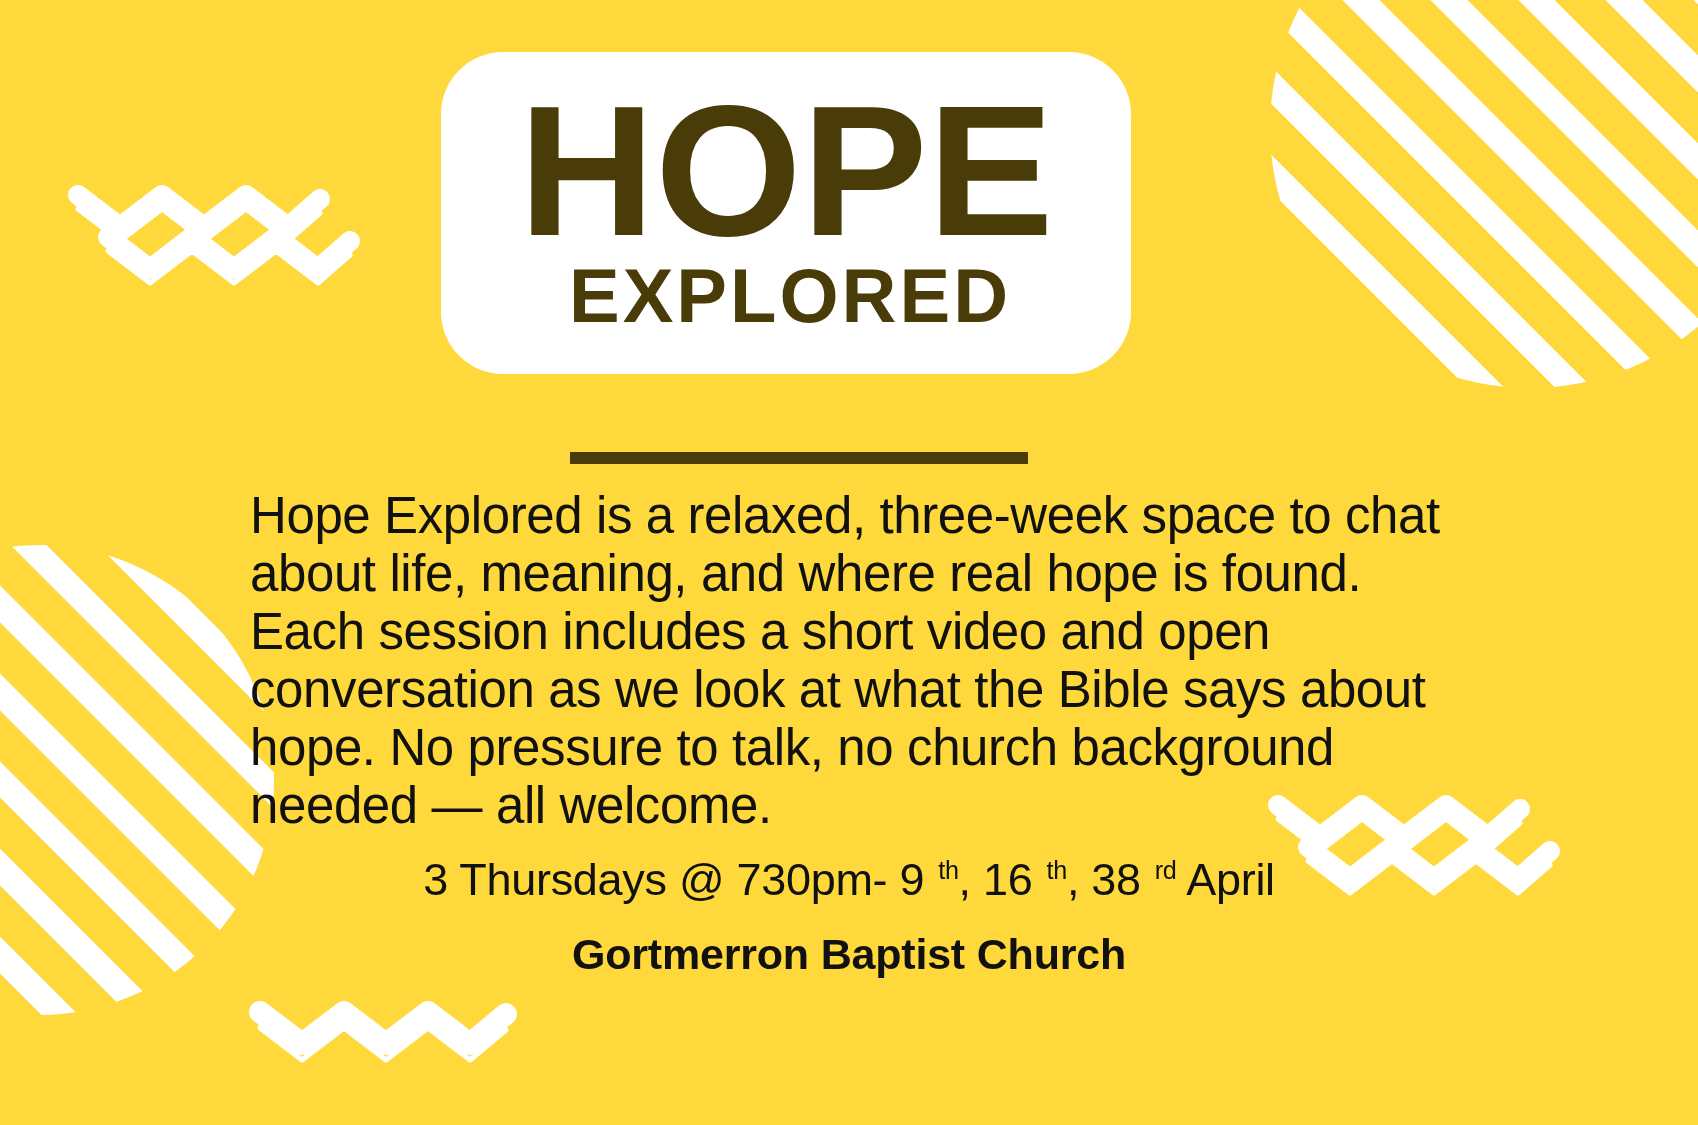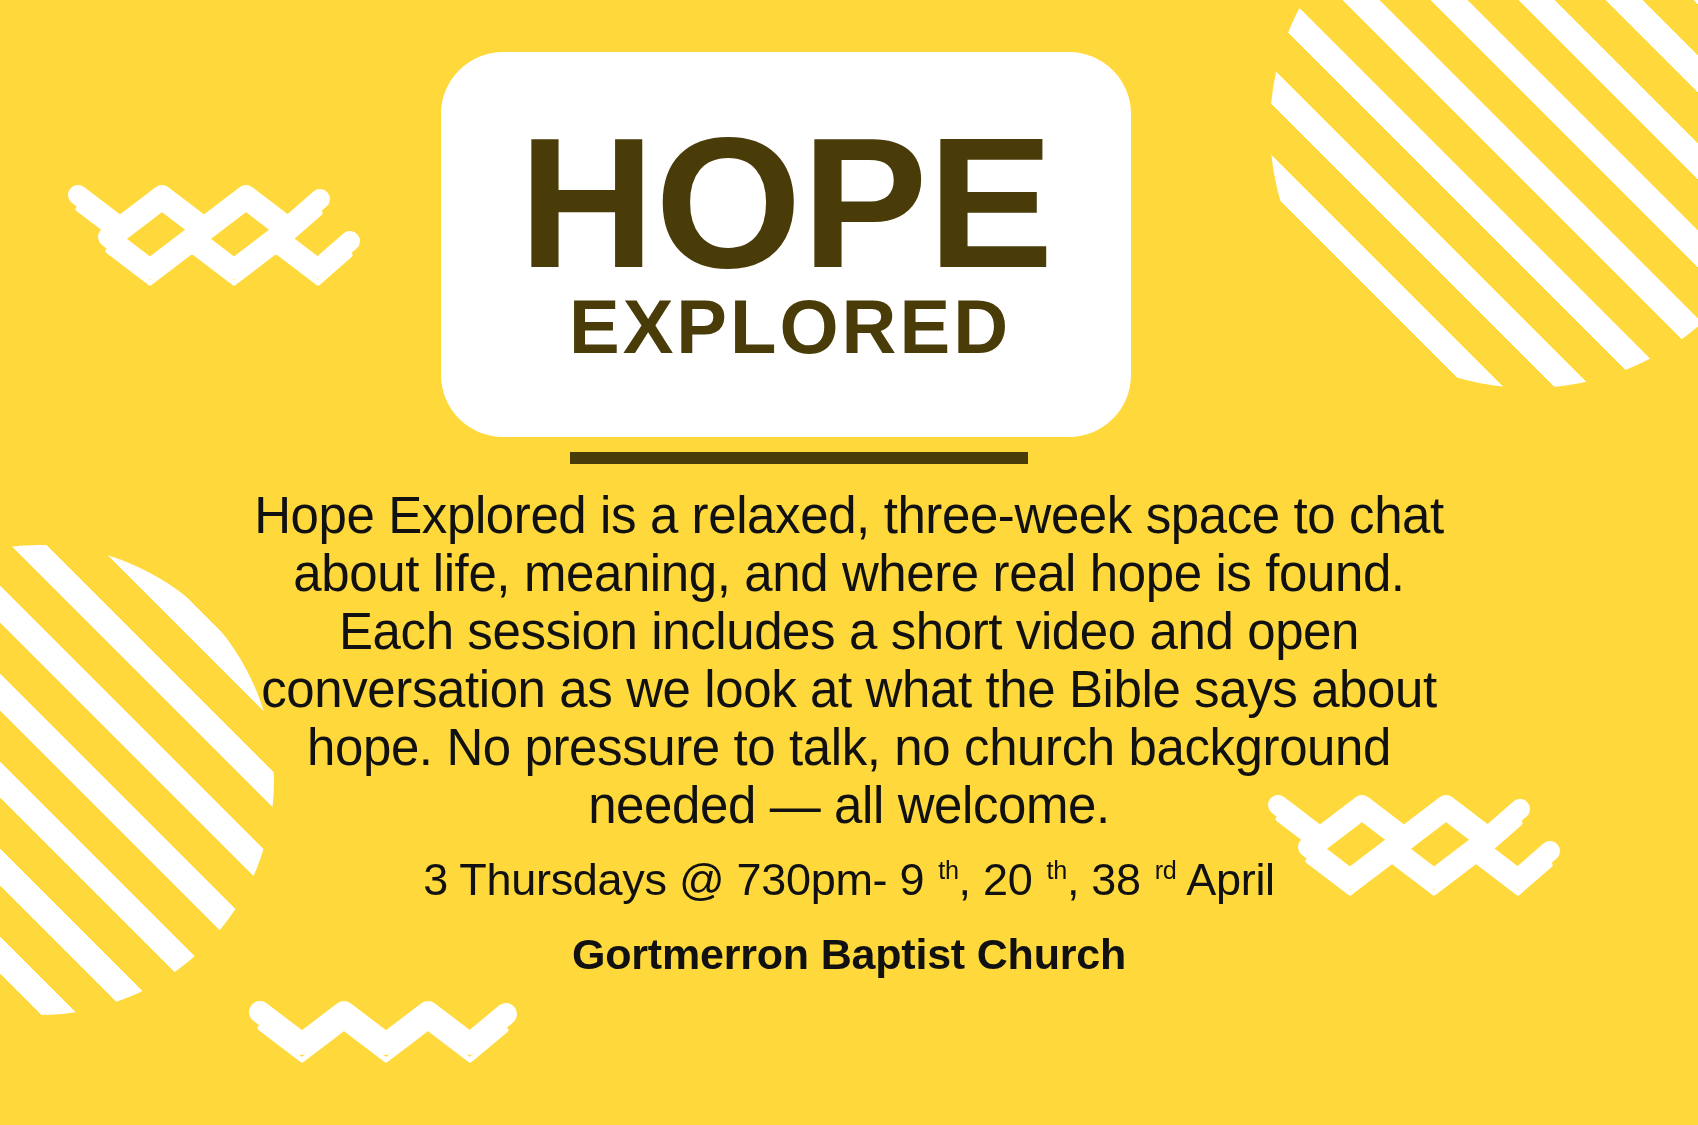--- a/index.html
+++ b/index.html
@@ -58,21 +58,21 @@
   #squiggle-top-left   { left: 68px;   top: 165px; }
   #squiggle-mid-right  { left: 1268px; top: 775px; }
   #squiggle-bottom-left{ left: 248px;  top: 960px; }
 
   
   #logo-card {
     position: absolute;
     left: 441px;
     top: 52px;
     width: 690px;
-    height: 385px;
+    height: 322px;
     background: #ffffff;
     border-radius: 62px;
     display: flex;
     flex-direction: column;
     align-items: center;
     justify-content: center;
   }
   #logo-title {
     color: #4A3C08;
     font-family: "Liberation Sans", sans-serif;
@@ -103,21 +103,20 @@
     height: 12px;
     background: #4A3C08;
   }
 
   
   #body-text {
     position: absolute;
     left: 250px;
     top: 487px;
     width: 1198px;
-    text-align: center;
     color: #111111;
     font-family: "Liberation Sans", sans-serif;
     font-weight: normal;
     font-size: 51px;
     line-height: 58px;
     letter-spacing: -0.4px;
   }
 
   
   #footer {
@@ -190,18 +189,18 @@
     <div id="logo-title">HOPE</div>
     <div id="logo-subtitle">EXPLORED</div>
   </div>
 
   <div id="divider"></div>
 
   <div id="body-text">Hope Explored is a relaxed, three-week space to chat about life, meaning, and where real hope is found. Each session includes a short video and open conversation as we look at what the Bible says about hope. No pressure to talk, no church background needed — all welcome.</div>
 
   <div id="footer">
     <div id="schedule-line">
-      <span>3 Thursdays @ 730pm- 9</span><sup>th</sup><span>, 20</span><sup>th</sup><span>, 38</span><sup>rd</sup><span> April</span>
+      <span>3 Thursdays @ 730pm- 9</span><sup>th</sup><span>, 16</span><sup>th</sup><span>, 38</span><sup>rd</sup><span> April</span>
     </div>
     <div id="church-line">Gortmerron Baptist Church</div>
   </div>
 
 </div>
 
 </body></html>

